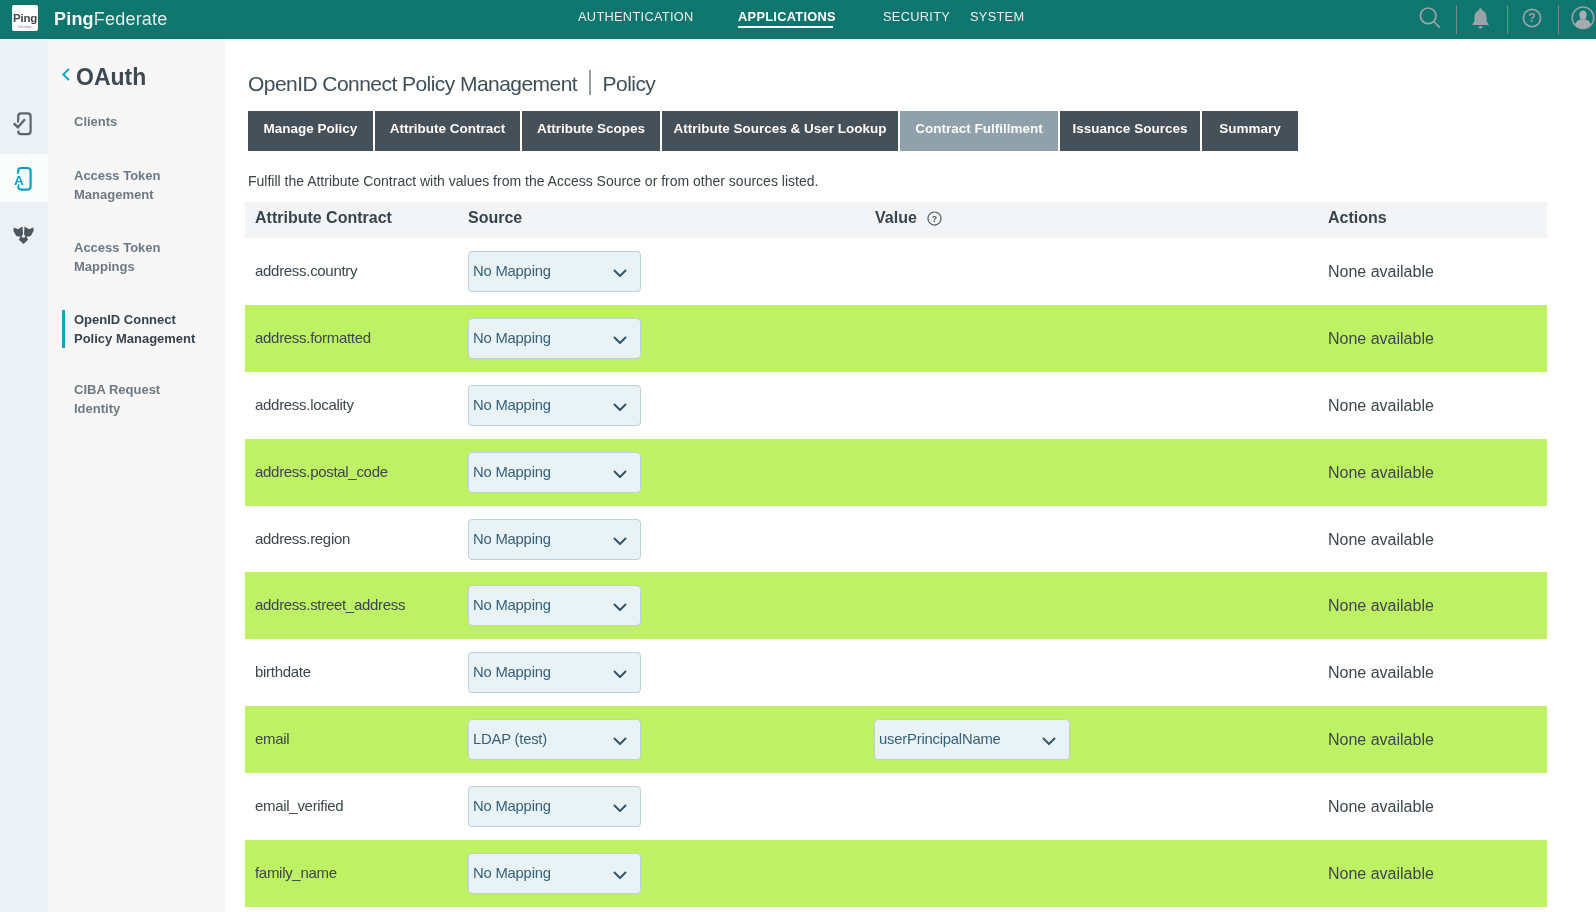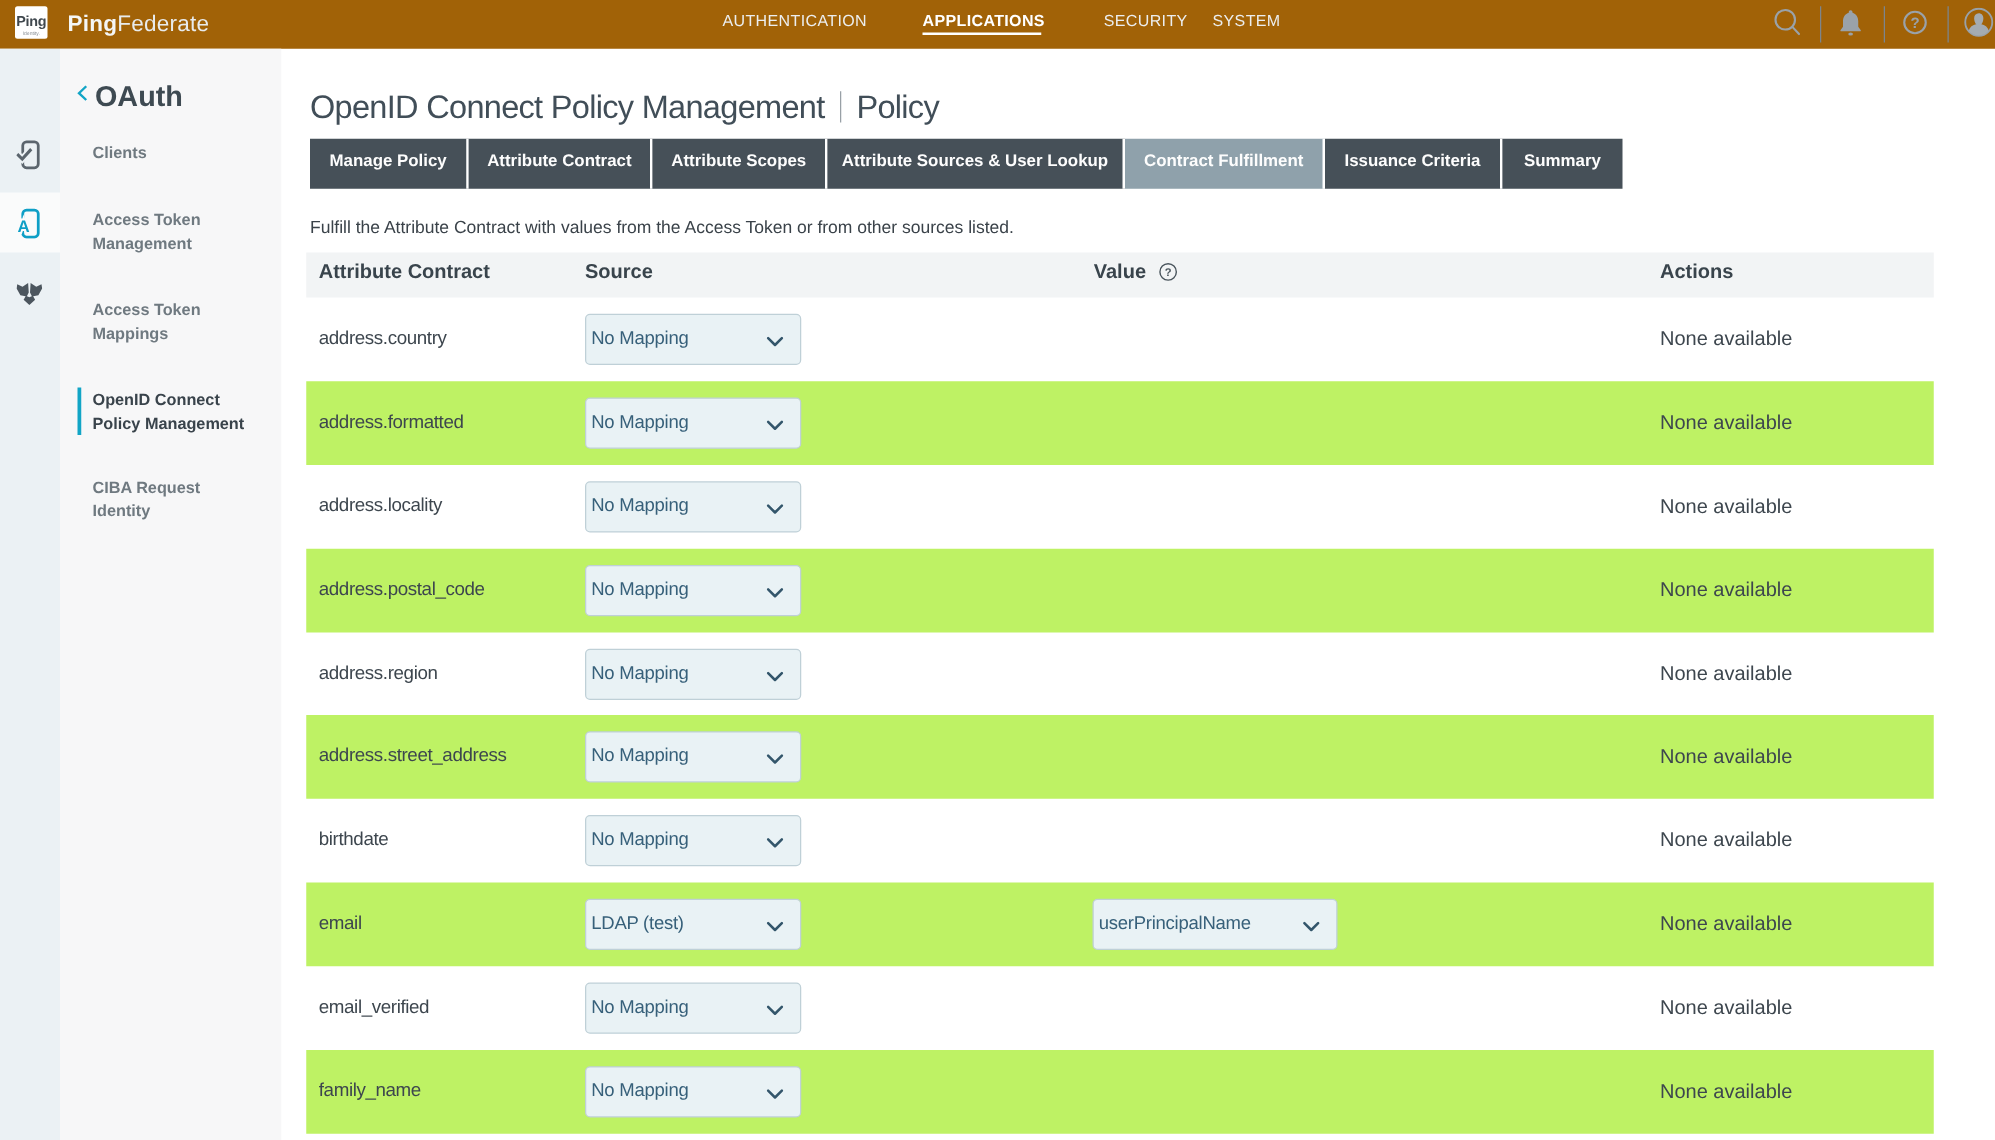--- a/index.html
+++ b/index.html
@@ -1,20 +1,20 @@
 <!DOCTYPE html>
 <html><head>
 <meta charset="utf-8">
 <style>
   * { margin:0; padding:0; box-sizing:border-box; }
   html,body { width:1596px; height:912px; overflow:hidden; background:#fff;
     font-family:"Liberation Sans", sans-serif; }
 
   
-  #header { position:absolute; left:0; top:0; width:1596px; height:39px; background:#a16207; }
+  #header { position:absolute; left:0; top:0; width:1596px; height:39px; background:#0f766e; }
   #logobox { position:absolute; left:12px; top:5px; width:26px; height:26px; background:#fff; border-radius:2px; text-align:center; }
   #logobox .p1 { display:block; font-size:11.5px; font-weight:bold; color:#40484e; line-height:11px; margin-top:7.5px; letter-spacing:-0.2px; }
   #logobox .p2 { display:block; font-size:4px; color:#8a9096; line-height:4px; margin-top:1px; }
   #brand { position:absolute; left:54px; top:9px; font-size:18px; color:#f4f6f6; letter-spacing:0.2px; }
   #brand b { font-weight:700; }
   #brand span { font-weight:400; color:#e8ebec; }
   .topnav { position:absolute; top:0; height:39px; color:#eceeef; font-size:12.8px; letter-spacing:0.3px; line-height:34px; text-align:center; }
   .topnav.active { font-weight:bold; color:#fff; }
   .topnav.active:after { content:""; position:absolute; left:0; right:0; bottom:11px; height:2px; background:#fff; }
   #nav-auth { left:578px; width:110px; }
@@ -31,21 +31,21 @@
 
   
   #side { position:absolute; left:48px; top:39px; width:177px; height:873px; background:#f7f7f8; }
   #oauth { position:absolute; left:28px; top:25px; font-size:23px; font-weight:bold; color:#3e4a52; }
   #oauth svg { position:absolute; left:-15px; top:4px; }
   .sitem { position:absolute; left:26px; width:124px; font-size:13px; font-weight:bold; color:#6f7980; line-height:19px; }
   .sitem.on { color:#39434b; }
   #obar { position:absolute; left:14px; top:271px; width:3px; height:38px; background:#12a5c6; }
 
   
-  #title { position:absolute; left:248px; top:69.5px; font-size:26px; letter-spacing:-0.55px; color:#414e58; }
+  #title { position:absolute; left:248px; top:69.5px; font-size:21px; letter-spacing:-0.55px; color:#414e58; }
   #title .sep { display:inline-block; width:1.5px; height:25px; background:#98a0a6; margin:0 12px; vertical-align:-4px; }
 
   #tabs { position:absolute; left:248px; top:111px; height:40px; display:flex; }
   .tab { height:40px; background:#465058; color:#fdfdfd; font-size:13.5px; font-weight:bold; text-align:center; line-height:36px; border-right:2px solid #fff; }
   .tab:last-child { border-right:none; }
   .tab.sel { background:#8fa1ab; }
 
   #desc { position:absolute; left:248px; top:173px; font-size:14px; color:#3a4249; }
 
   #table { position:absolute; left:245px; top:202px; width:1302px; }
@@ -134,25 +134,25 @@
 </div>
 
 <div id="title">OpenID Connect Policy Management<span class="sep"></span>Policy</div>
 
 <div id="tabs">
   <div class="tab" style="width:127px">Manage Policy</div>
   <div class="tab" style="width:147px">Attribute Contract</div>
   <div class="tab" style="width:140px">Attribute Scopes</div>
   <div class="tab" style="width:238px">Attribute Sources &amp; User Lookup</div>
   <div class="tab sel" style="width:160px">Contract Fulfillment</div>
-  <div class="tab" style="width:142px">Issuance Criteria</div>
+  <div class="tab" style="width:142px">Issuance Sources</div>
   <div class="tab" style="width:96px">Summary</div>
 </div>
 
-<div id="desc">Fulfill the Attribute Contract with values from the Access Token or from other sources listed.</div>
+<div id="desc">Fulfill the Attribute Contract with values from the Access Source or from other sources listed.</div>
 
 <div id="table">
   <div class="thead">
     <div style="left:10px">Attribute Contract</div>
     <div style="left:223px">Source</div>
     <div style="left:630px">Value
       <svg style="vertical-align:-2.5px;margin-left:6px" width="15" height="15" viewBox="0 0 16 16">
         <circle cx="8" cy="8" r="7" fill="none" stroke="#4a555d" stroke-width="1.2"></circle>
         <text x="8" y="11.6" text-anchor="middle" font-family="Liberation Sans" font-size="9.5" fill="#4a555d">?</text>
       </svg>

